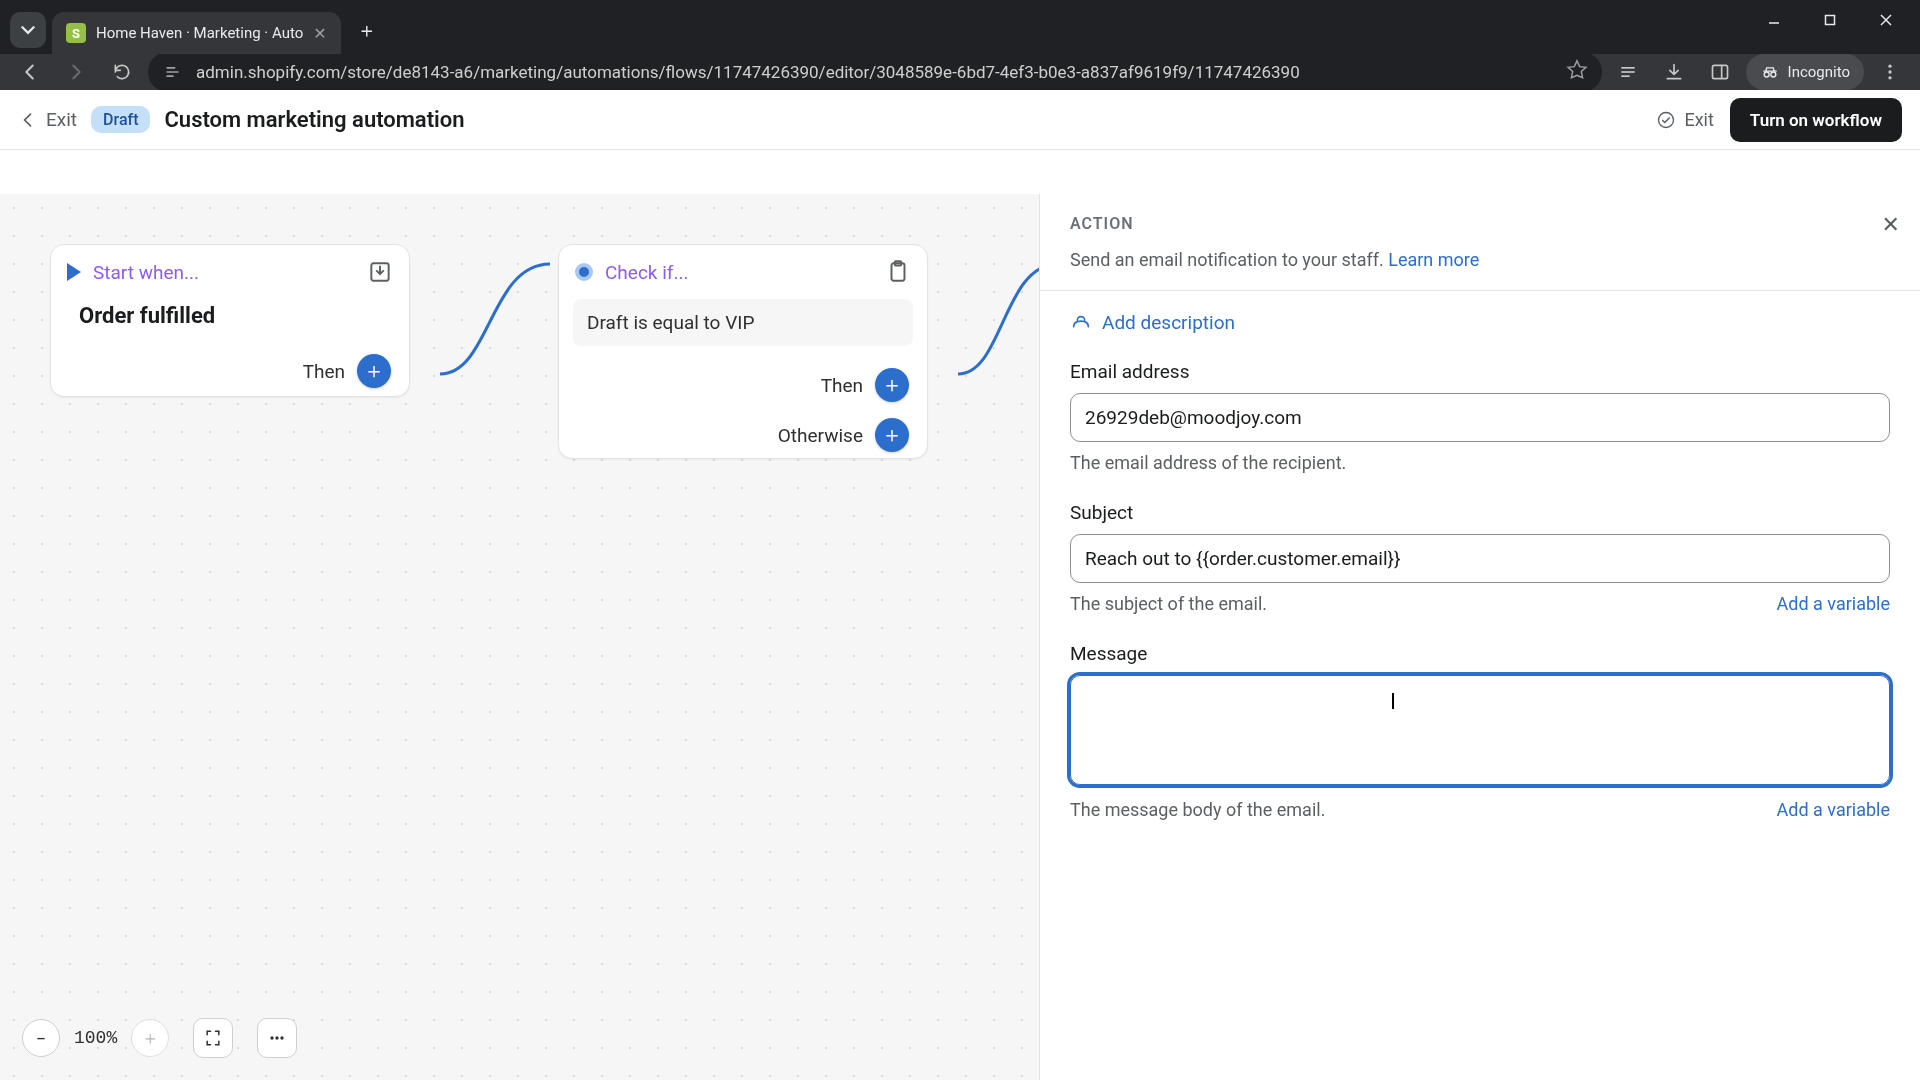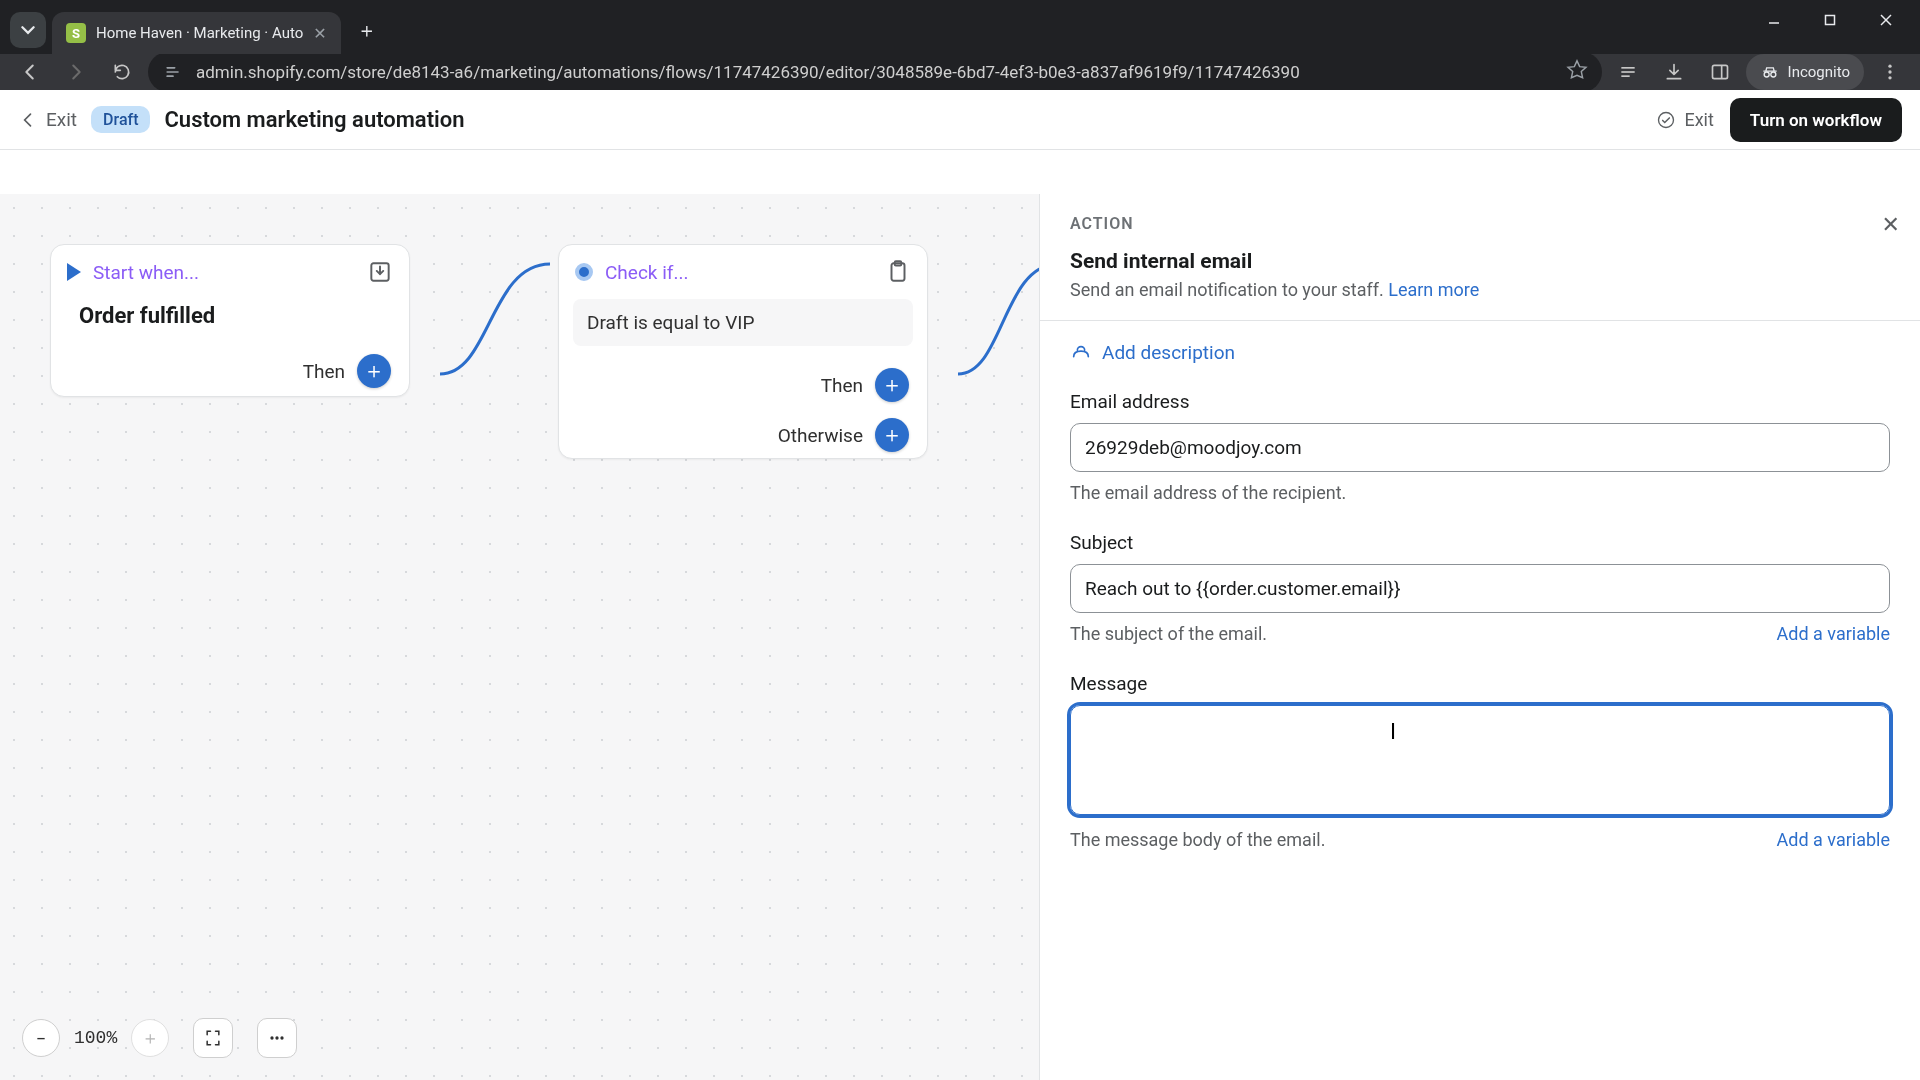--- a/index.html
+++ b/index.html
@@ -281,21 +281,20 @@
                 <circle cx="12" cy="12" r="2"></circle>
                 <circle cx="18" cy="12" r="2"></circle>
               </svg>
           </div>
         </div>
       </div>
 
       <div class="side-panel">
         <div class="panel-close">✕</div>
         <div class="panel-kicker">ACTION</div>
-        <div class="panel-title">Send internal email</div>
         <div class="panel-sub">
           <span>Send an email notification to your staff. </span><a href="#">Learn more</a>
         </div>
         <div class="divider"></div>
         <div class="add-desc">
           <svg viewBox="0 0 24 24" fill="none">
               <path d="M4 16c0-4 3-6 8-6s8 2 8 6M8 9a4 4 0 1 1 8 0" stroke="currentColor" stroke-width="1.8" stroke-linecap="round"></path>
             </svg>
           <span>Add description</span>
         </div>

